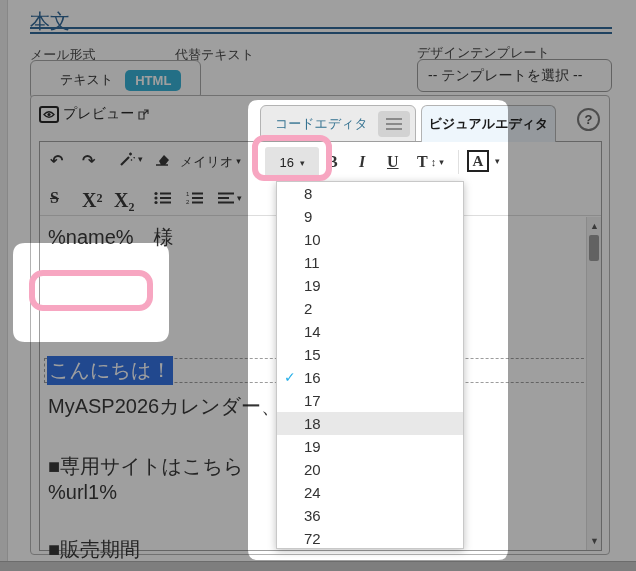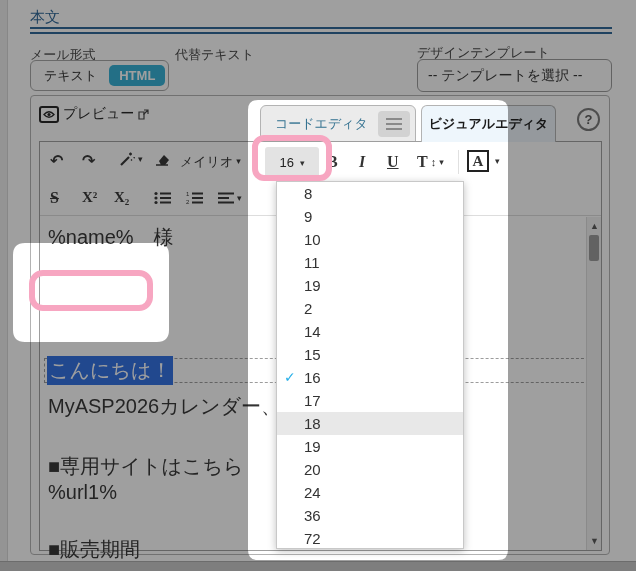--- a/index.html
+++ b/index.html
@@ -6,27 +6,27 @@
     --accent:#31b0d5; --selection:#2d6fe3; --pink:#f7a6c1;
     --heading:#2a6496; --check:#29b0e8; --tabtext:#31708f;
   }
   *{margin:0;padding:0;box-sizing:border-box;}
   html,body{background:#fff;}
   body{font-family:"Liberation Sans","DejaVu Sans",sans-serif;color:#333;}
   #stage{position:relative;width:636px;height:571px;background:#fff;overflow:hidden;}
 
   .left-strip{position:absolute;left:0;top:0;width:8px;height:571px;background:#ededed;border-right:1px solid #d7d7d7;}
 
-  .page-title{position:absolute;left:30px;top:8px;font-size:15px;color:var(--heading);}
+  .page-title{position:absolute;left:30px;top:8px;font-size:20px;color:var(--heading);}
   .title-rule{position:absolute;left:30px;top:27px;width:582px;height:7px;border-top:2px solid var(--heading);border-bottom:2px solid var(--heading);}
 
   .field-label{position:absolute;font-size:13px;color:#444;}
   .lbl-mail{left:30px;top:46px;} .lbl-alt{left:175px;top:46px;} .lbl-tpl{left:417px;top:44px;}
 
-  .toggle-group{position:absolute;top:60px;display:inline-flex;align-items:center;gap:2px;border:1px solid #a6a6a6;border-radius:6px;padding:3px;background:#fdfdfd;height:31px;}
+  .toggle-group{position:absolute;top:60px;display:inline-flex;align-items:center;gap:2px;border:1px solid #a6a6a6;border-radius:6px;padding:19px;background:#fdfdfd;height:31px;}
   .tg1{left:30px;} .tg2{left:175px;margin-top:43px;}
   .toggle-opt{font-size:13px;padding:3px 10px;border-radius:5px;color:#333;white-space:nowrap;}
   .toggle-opt.active{background:var(--accent);color:#fff;font-weight:bold;}
 
   .tpl-select{position:absolute;left:417px;top:59px;width:195px;height:33px;border:1px solid #9a9a9a;border-radius:6px;background:#fdfdfd;font-size:14px;color:#333;line-height:31px;padding-left:10px;}
 
   .panel{position:absolute;left:30px;top:95px;width:580px;height:460px;border:1px solid #b3b3b3;border-radius:4px;background:#fff;}
 
   .preview{position:absolute;left:8px;top:9px;display:flex;align-items:center;gap:4px;font-size:14px;color:#222;}
   .eye-box{width:20px;height:17px;border:2px solid #222;border-radius:3px;display:flex;align-items:center;justify-content:center;}
@@ -39,21 +39,21 @@
   .help-circle{position:absolute;left:546px;top:12px;width:23px;height:23px;border:2px solid #777;border-radius:50%;color:#555;font-weight:bold;font-size:13px;display:flex;align-items:center;justify-content:center;}
 
   .editor-box{position:absolute;left:8px;top:45px;width:563px;height:410px;border:1px solid #9e9e9e;background:#fff;}
   .toolbar{position:absolute;left:0;top:0;right:0;height:74px;border-bottom:1px solid #ddd;}
   .tb{position:absolute;font-size:16px;color:#333;line-height:1;display:flex;align-items:center;gap:3px;}
   .caret{font-size:9px;color:#333;}
   .tb-b{font-weight:bold;font-family:"Liberation Serif","DejaVu Serif",serif;}
   .tb-i{font-style:italic;font-weight:bold;font-family:"Liberation Serif","DejaVu Serif",serif;}
   .tb-u{text-decoration:underline;font-weight:bold;font-family:"Liberation Serif","DejaVu Serif",serif;}
   .tb-s{text-decoration:line-through;font-weight:bold;font-family:"Liberation Serif","DejaVu Serif",serif;}
-  .tb-x{font-weight:bold;font-family:"Liberation Serif","DejaVu Serif",serif;font-size:15px;}
+  .tb-x{font-weight:bold;font-family:"Liberation Serif","DejaVu Serif",serif;font-size:20px;}
   .fontname{font-size:13px;}
   .size-btn{position:absolute;left:225px;top:5px;width:54px;height:31px;background:#e3e3e3;border-radius:3px;display:flex;align-items:center;justify-content:center;gap:6px;font-size:13px;color:#222;}
   .abox{width:22px;height:22px;border:2px solid #222;display:flex;align-items:center;justify-content:center;font-weight:bold;font-size:15px;font-family:"Liberation Serif","DejaVu Serif",serif;}
   .tbsep{position:absolute;left:418px;top:8px;width:1px;height:24px;background:#e0e0e0;}
 
   .content{position:absolute;left:0;top:75px;right:16px;bottom:0;font-size:20px;color:#333;}
   .cline{position:absolute;white-space:nowrap;}
   .dashed-block{position:absolute;left:4px;top:141px;width:555px;height:25px;border:1px dashed #9c9c9c;display:flex;align-items:center;}
   .sel-text{background:var(--selection);color:#fff;padding:1px 2px;margin-left:2px;}
   .clip{max-width:242px;overflow:hidden;}

